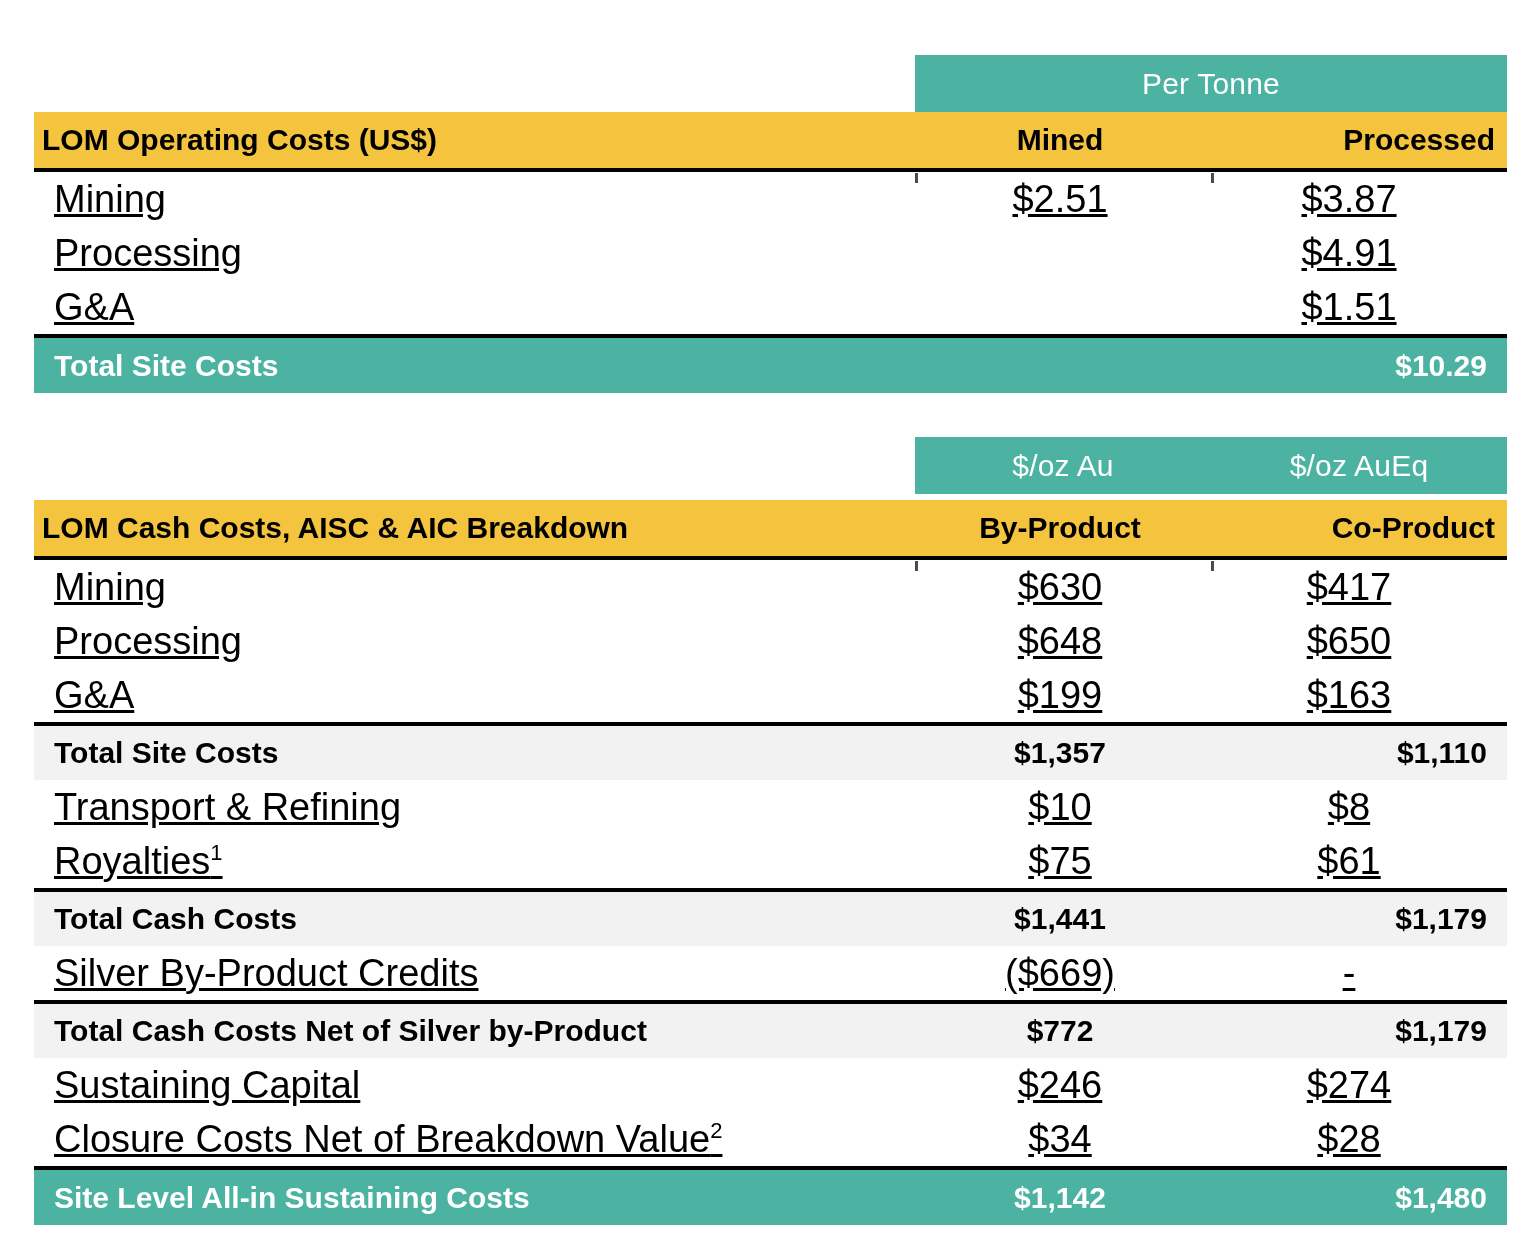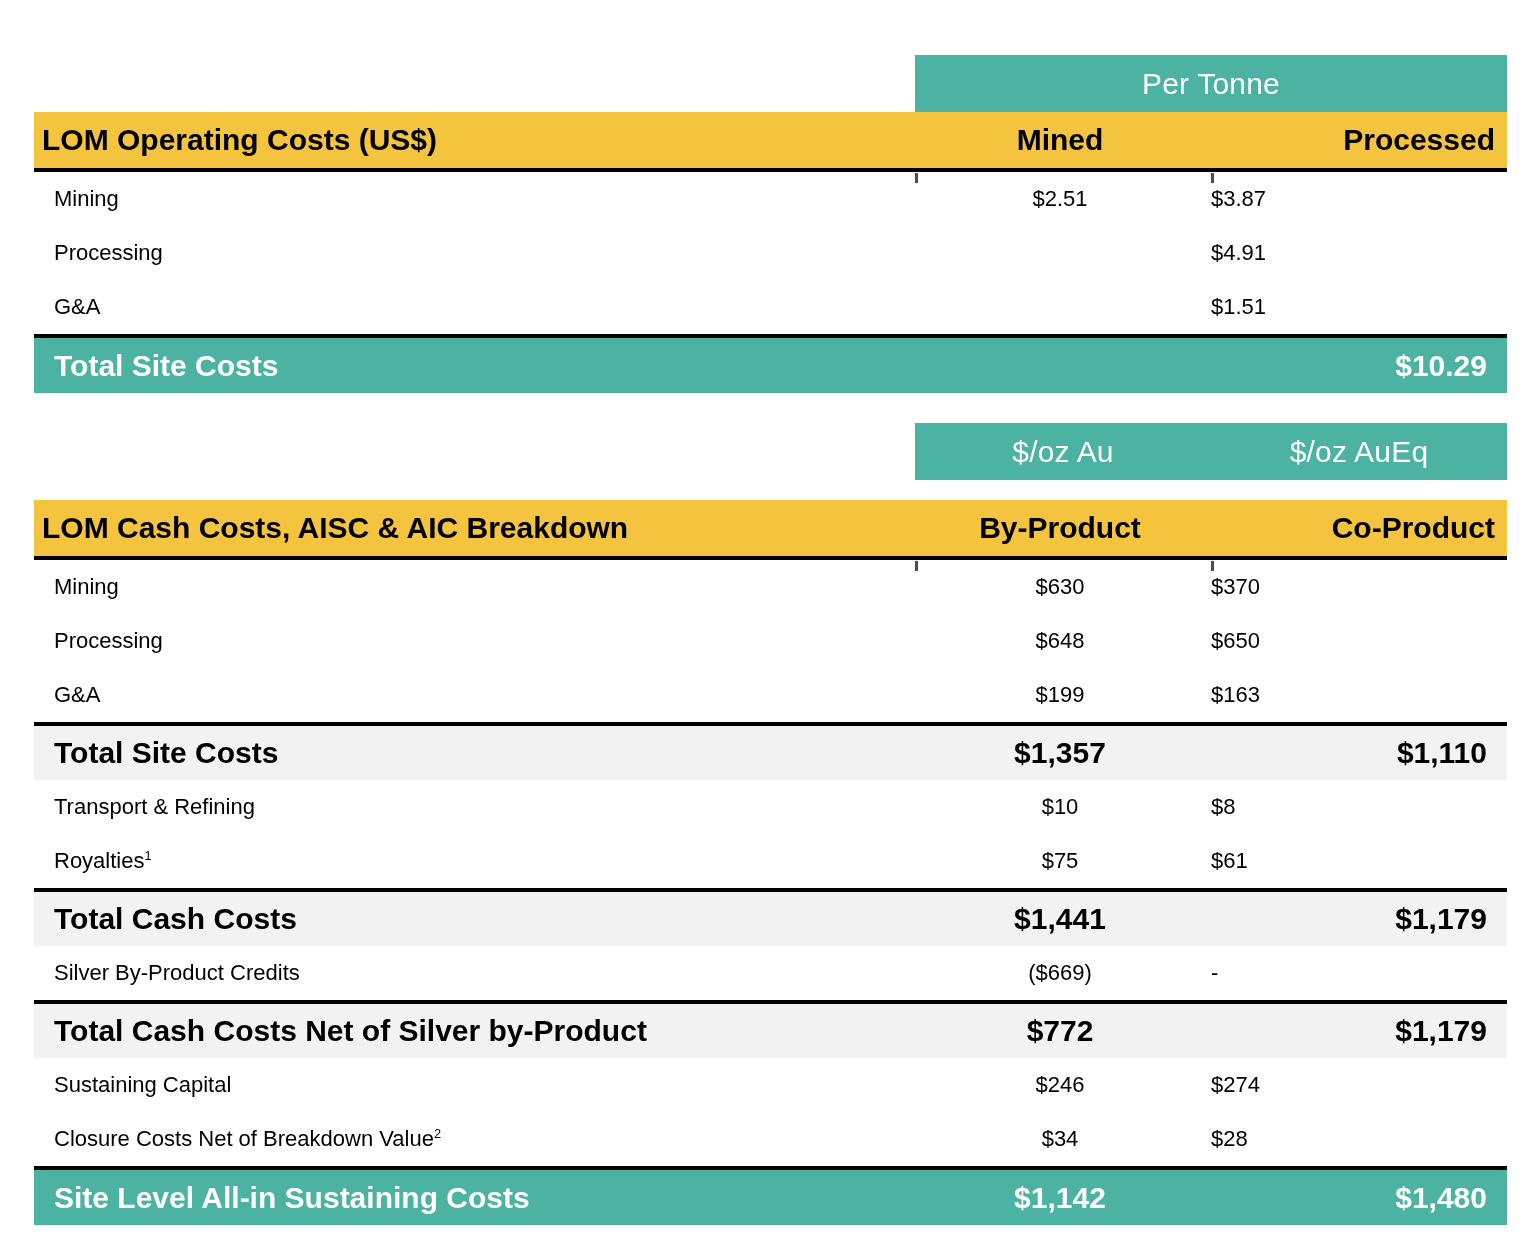--- a/index.html
+++ b/index.html
@@ -77,34 +77,35 @@
     padding-right: 6px;
   }
   .hdr-row td.h-val-right {
     text-align: right;
     padding-right: 12px;
   }
 
   
   .data-row td {
     height: 54px;
-    font-size: 22px;
+    font-size: 38px;
     color: #000000;
     background: #ffffff;
+    text-decoration: underline;
   }
   .data-row td.d-label {
     padding-left: 20px;
     text-align: left;
   }
   .data-row td.d-val {
     text-align: center;
     padding-right: 6px;
   }
   .data-row td.d-val-right {
-    text-align: left;
+    text-align: center;
     padding-right: 20px;
   }
 
   
   .sub-row td {
     height: 54px;
     font-size: 30px;
     font-weight: bold;
     background: #F2F2F2;
     color: #000000;
@@ -139,21 +140,21 @@
     width: 3px;
     height: 10px;
     background: #2b2b2b;
     opacity: .85;
   }
 
   #table1 { top: 112px; }
   #table2 { top: 500px; }
 
   .band1 { top: 55px; }
-  .band2 { top: 423px; }
+  .band2 { top: 437px; }
 </style>
 </head>
 <body>
 
 <div class="page">
 
   <table class="cost-table band1">
     <colgroup>
         <col class="c-label">
         <col class="c-v1">
@@ -229,21 +230,21 @@
       <tr class="hdr-row">
         <td class="h-label">LOM Cash Costs, AISC &amp; AIC Breakdown</td>
         <td class="h-val">By-Product</td>
         <td class="h-val-right">Co-Product</td>
       </tr>
     </thead>
     <tbody>
       <tr class="data-row">
         <td class="d-label"><span>Mining</span></td>
         <td class="d-val">$630</td>
-        <td class="d-val-right">$370</td>
+        <td class="d-val-right">$417</td>
       </tr>
       <tr class="data-row">
         <td class="d-label"><span>Processing</span></td>
         <td class="d-val">$648</td>
         <td class="d-val-right">$650</td>
       </tr>
       <tr class="data-row">
         <td class="d-label"><span>G&amp;A</span></td>
         <td class="d-val">$199</td>
         <td class="d-val-right">$163</td>

